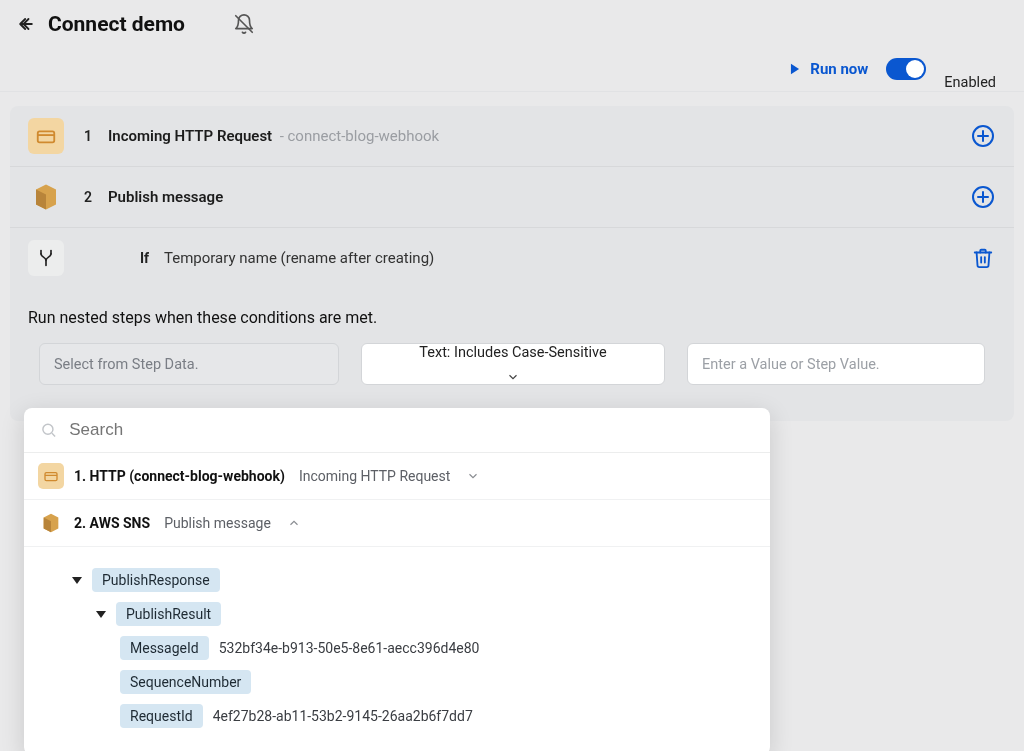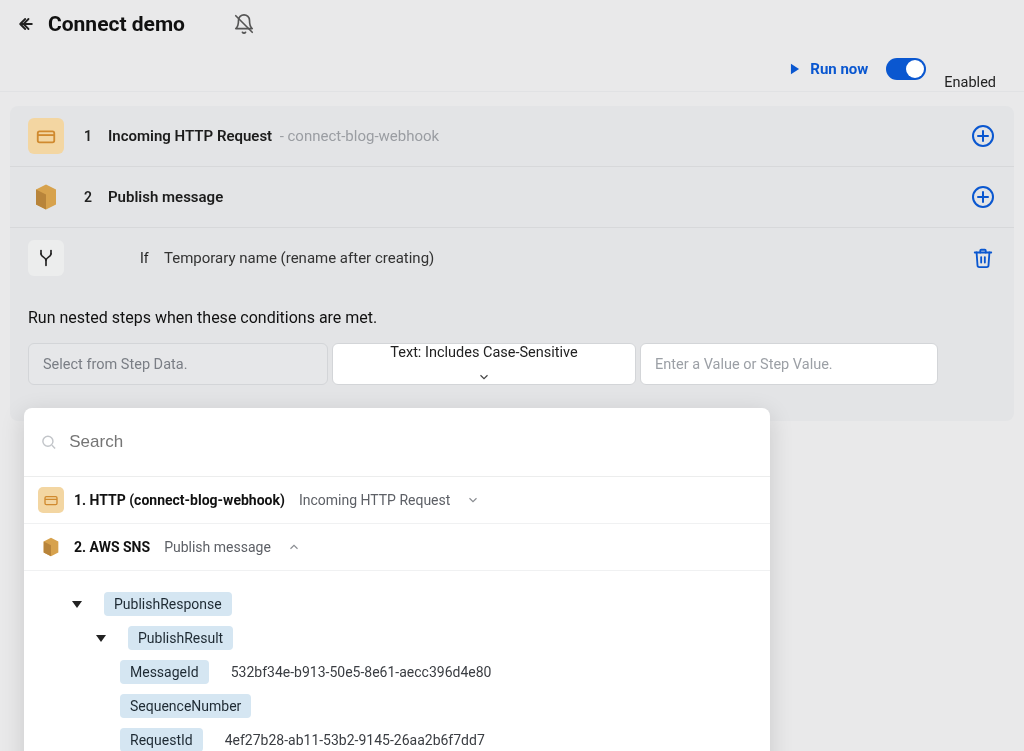--- a/index.html
+++ b/index.html
@@ -128,21 +128,21 @@
   .step-http { background: #f3d6a2; }
   .step-sns  { background: transparent; }
   .step-branch { background: #eceded; }
   .step-num {
     width: 24px;
     font-weight: 600;
     color: #222;
   }
   .step-if {
     width: 24px;
-    font-weight: 400;
+    font-weight: 700;
     color: #222;
   }
   .step-title {
     font-weight: 600;
     color: #1c1c1c;
     font-size: 15px;
   }
   .step-sub {
     color: #9a9da2;
     font-weight: 400;
@@ -165,21 +165,22 @@
   .cond-area {
     padding: 20px 18px 36px 18px;
   }
   .cond-label {
     font-size: 16px;
     color: #111;
     margin-bottom: 16px;
   }
   .cond-row {
     display: flex;
-    gap: 4px;
+    gap: 22px;
+    justify-content: center;
   }
   .cond-input {
     border: 1px solid #d3d5d8;
     background: #e6e7e9;
     border-radius: 6px;
     height: 42px;
     display: flex;
     align-items: center;
     padding: 0 14px;
     color: #7a7e85;
@@ -215,21 +216,21 @@
     left: 120px;
     width: 16px;
     height: 16px;
     background: #fff;
     transform: rotate(45deg);
   }
   .pop-search {
     display: flex;
     align-items: center;
     gap: 12px;
-    padding: 24px 16px;
+    padding: 12px 16px;
     border-bottom: 1px solid #eceded;
   }
   .pop-search svg { width: 18px; height: 18px; color: #c2c5c9; }
   .pop-search input {
     border: none;
     outline: none;
     font-size: 17px;
     color: #888;
     width: 100%;
   }
@@ -256,21 +257,21 @@
   .pop-chevron { margin-left: 6px; color: #8a8d92; width: 14px; height: 14px; }
 
   
   .tree {
     padding: 16px 20px 22px 48px;
     font-size: 14px;
   }
   .tree-row {
     display: flex;
     align-items: center;
-    gap: 22px;
+    gap: 10px;
     padding: 5px 0;
     cursor: pointer;
   }
   .tri {
     width: 0; height: 0;
     border-left: 5px solid transparent;
     border-right: 5px solid transparent;
     border-top: 7px solid #222;
   }
   .chip {

